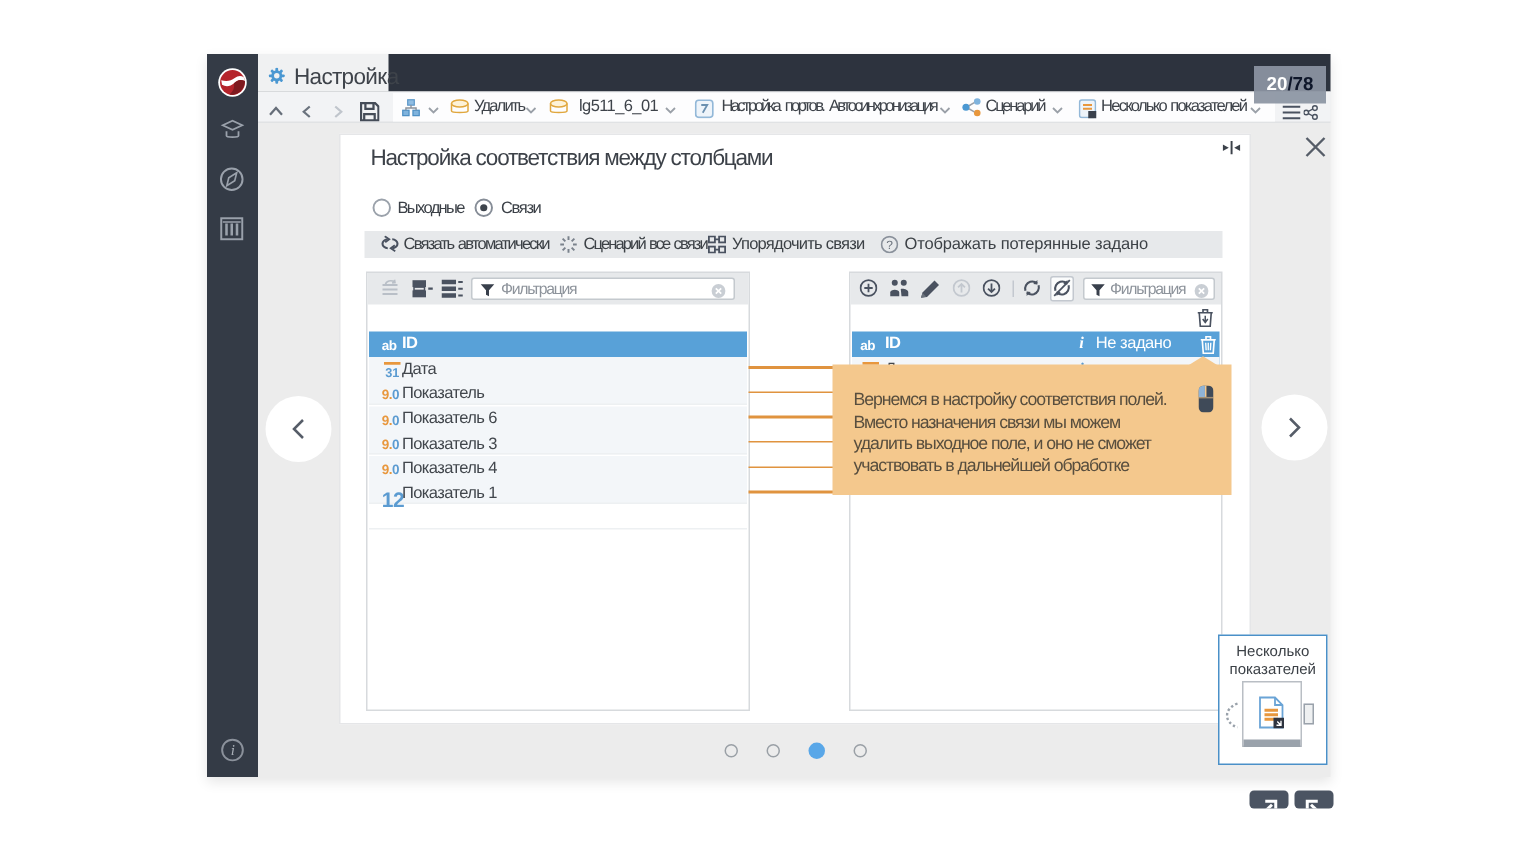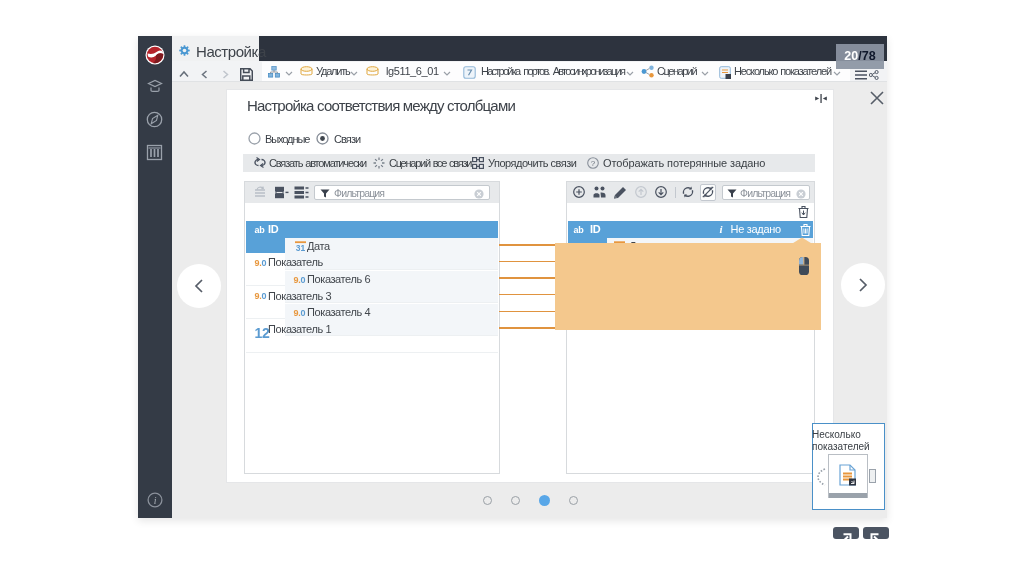--- a/index.html
+++ b/index.html
@@ -2,21 +2,21 @@
 <html><head>
 <meta charset="utf-8">
 <style>
   * { margin:0; padding:0; box-sizing:border-box; }
   html,body { width:1024px; height:574px; background:#ffffff; overflow:hidden;
     font-family:"Liberation Sans", sans-serif; }
   .abs { position:absolute; }
   #stage { position:relative; width:1024px; height:574px; }
   .row { position:absolute; left:1px; right:1px; height:32px; font-size:11px; color:#41464c;
     border-bottom:1px solid #edf0f2;padding-left:35px; }
-  .row.alt { background:#f3f6f9;margin-left:39px; }
+  .row.alt { background:#f3f6f9; }
   .rowtxt { position:absolute; left:22.5px; top:2.2px; letter-spacing:-0.4px; }
   .filter { position:absolute; height:15px; background:#fff; border:1px solid #c4c9ce;
     border-radius:2px; font-size:10.5px; letter-spacing:-0.85px; color:#8d939b; }
   .line { position:absolute; height:1.5px; background:#e0933f; }
   .dot { position:absolute; width:9px; height:9px; border-radius:50%; border:1px solid #9aa0a6; }
   .crumbtxt { font-size:11px; color:#3e434a; position:absolute; top:3.5px; }
   .striptxt { position:absolute; top:156.5px; font-size:11px; color:#3c4146; }
   .chev { position:absolute; top:71px; width:8px; height:5px; }
 </style>
 </head>
@@ -349,20 +349,21 @@
     <div class="line" style="left:498.5px;top:277.3px;width:57px"></div>
     <div class="line" style="left:498.5px;top:293.9px;width:57px"></div>
     <div class="line" style="left:498.5px;top:310.5px;width:57px"></div>
     <div class="line" style="left:498.5px;top:327.1px;width:57px"></div>
   </div>
 
   <div class="abs" style="left:555px;top:243px;width:266px;height:87px;background:#f4c88d"></div>
   <svg class="abs" style="left:791px;top:237px" width="22" height="7" viewBox="0 0 22 7">
     <path d="M0.5 7 L11 0.5 L21.5 7 Z" fill="#f4c88d"></path>
   </svg>
+  <div class="abs" style="left:569px;top:259px;width:246px;font-size:11.8px;line-height:14.5px;letter-spacing:-0.72px;color:#584e3e">Вернемся в настройку соответствия полей.<br>Вместо назначения связи мы можем<br>удалить выходное поле, и оно не сможет<br>участвовать в дальнейшей обработке</div>
   <svg class="abs" style="left:799px;top:257px" width="10" height="18" viewBox="0 0 10 18">
     <rect x="0" y="0" width="10" height="18" rx="3.6" fill="#3f4a58"></rect>
     <path d="M0 3.6 C0 1.6,1.6 0,3.6 0 L4.3 0 L4.3 7.6 L0 7.6 Z" fill="#8fb3d6"></path>
     <rect x="4.3" y="0" width="1" height="7.6" fill="#f4c88d"></rect>
     <rect x="0" y="7.6" width="10" height="1" fill="#f4c88d" opacity="0.55"></rect>
   </svg>
 
   <div class="dot" style="left:482.5px;top:495.8px"></div>
   <div class="dot" style="left:511.2px;top:495.8px"></div>
   <div class="dot" style="left:539px;top:495.2px;width:11px;height:11px;background:#59a7e8;border:none"></div>
@@ -371,21 +372,21 @@
   <div class="abs" style="left:177px;top:264px;width:44px;height:44px;border-radius:50%;background:#fff"></div>
   <svg class="abs" style="left:193px;top:278px" width="12" height="16" viewBox="0 0 12 16">
     <path d="M9 2 L3 8 L9 14" fill="none" stroke="#565d68" stroke-width="1.7"></path>
   </svg>
   <div class="abs" style="left:840.5px;top:263px;width:44px;height:44px;border-radius:50%;background:#fff"></div>
   <svg class="abs" style="left:857px;top:277px" width="12" height="16" viewBox="0 0 12 16">
     <path d="M3 2 L9 8 L3 14" fill="none" stroke="#565d68" stroke-width="1.7"></path>
   </svg>
 
   <div class="abs" style="left:812px;top:423px;width:73px;height:87px;background:#fff;border:1.5px solid #4a90c8"></div>
-  <div class="abs" style="left:812px;top:429px;width:73px;font-size:10px;line-height:11.5px;color:#3b4046">Несколько<br>показателей</div>
+  <div class="abs" style="left:812px;top:429px;width:73px;text-align:center;font-size:10px;line-height:11.5px;color:#3b4046">Несколько<br>показателей</div>
   <div class="abs" style="left:827.5px;top:454px;width:40px;height:44px;background:#fff;border:1px solid #b9bec4"></div>
   <div class="abs" style="left:828.5px;top:492.5px;width:38px;height:5px;background:#9aa2ab"></div>
   <svg class="abs" style="left:839px;top:464px" width="17" height="22" viewBox="0 0 17 22">
     <path d="M1 1 L11 1 L16 6 L16 21 L1 21 Z" fill="#fff" stroke="#6aa4d6" stroke-width="1.2"></path>
     <path d="M11 1 L11 6 L16 6" fill="none" stroke="#6aa4d6" stroke-width="1.2"></path>
     <path d="M4 9.5 L13 9.5 M4 12.5 L13 12.5 M4 15.5 L13 15.5" stroke="#e8973d" stroke-width="2"></path>
     <rect x="10" y="14.5" width="7" height="7" fill="#2e3440"></rect>
     <path d="M12 19.5 L15 19.5 L15 16.5 M15 19.5 L12.5 17" stroke="#fff" stroke-width="0.9" fill="none"></path>
   </svg>
   <svg class="abs" style="left:817px;top:468px" width="9" height="18" viewBox="0 0 9 18">

